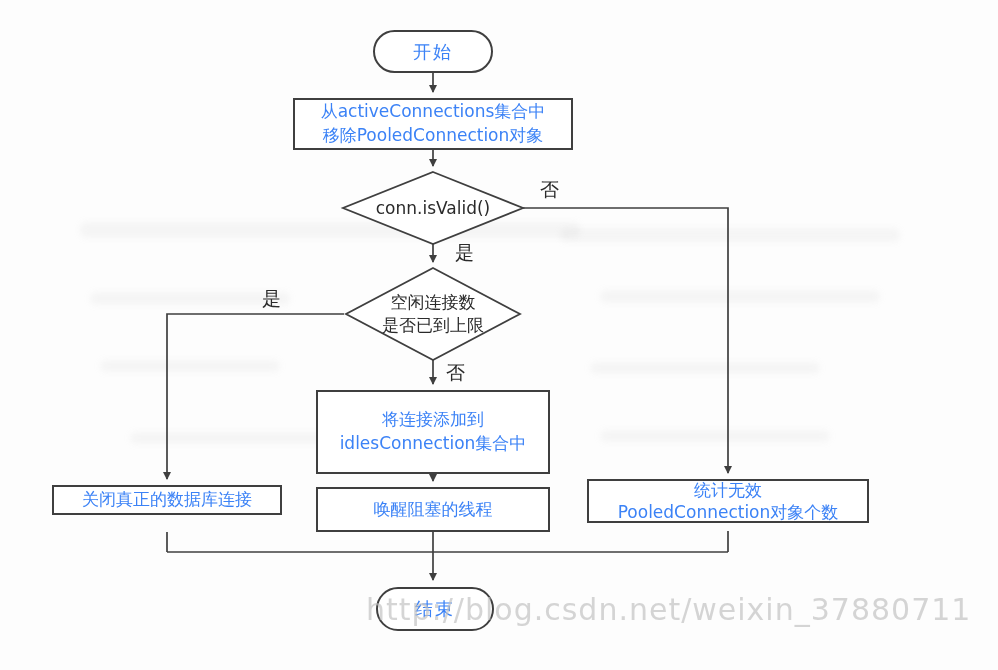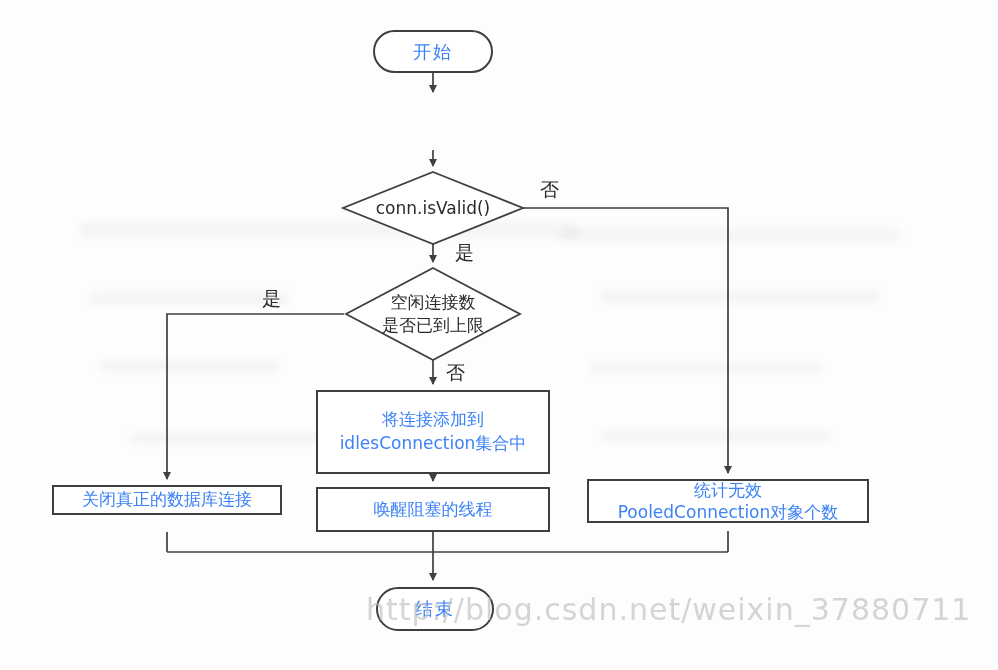--- a/index.html
+++ b/index.html
@@ -110,20 +110,24 @@
     <g fill="#ffffff" stroke="#3f3f3f" stroke-width="1.8">
       <polygon points="433,172 523,208 433,244 343,208"></polygon>
       <polygon points="433,268 520,314 433,360 346,314"></polygon>
     </g>
   </svg>
 
   <div class="node oval" style="left:373px;top:30px;width:120px;height:43px;">
     <span>开始</span>
   </div>
 
+  <div class="node" style="left:293px;top:98px;width:280px;height:52px;">
+    <span>从activeConnections集合中</span>
+    <span>移除PooledConnection对象</span>
+  </div>
 
   <div class="diamond-text" style="left:353px;top:180px;width:160px;height:56px;">
     <span>conn.isValid()</span>
   </div>
 
   <div class="diamond-text" style="left:353px;top:276px;width:160px;height:76px;">
     <span>空闲连接数</span>
     <span>是否已到上限</span>
   </div>
 

